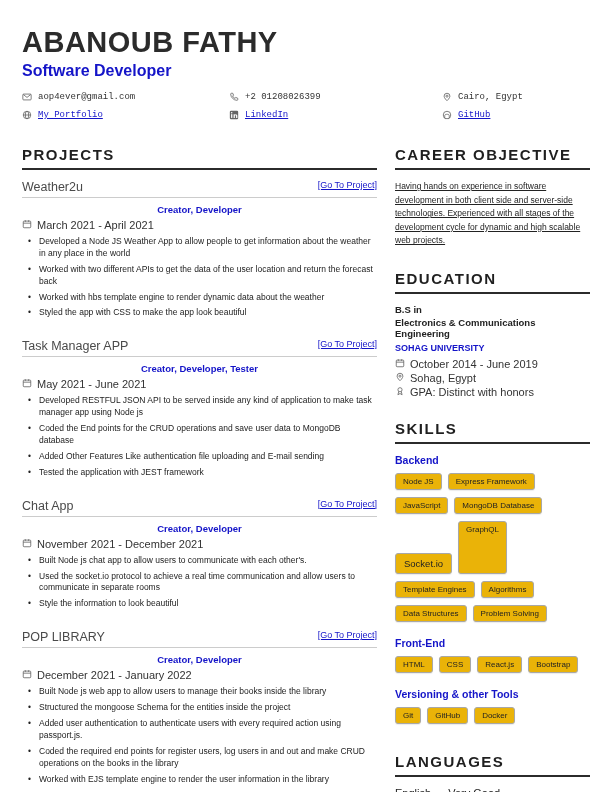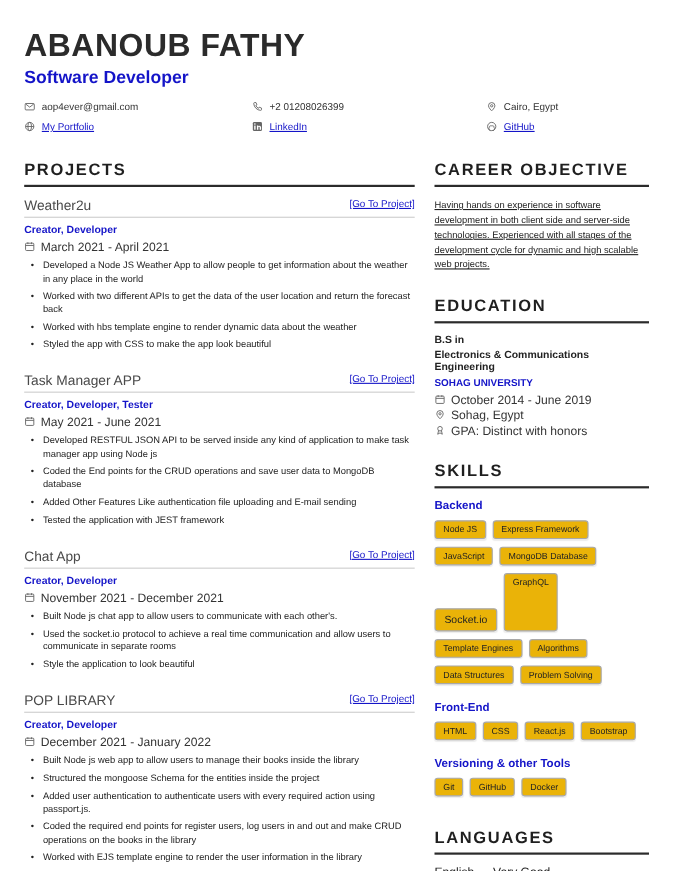--- a/index.html
+++ b/index.html
@@ -17,21 +17,21 @@
   }
   .page{width:612px;height:772px;padding:26px 22px 18px 22px;background:#fff;}
 
   
   .person-name{font-size:29px;font-weight:800;letter-spacing:.5px;color:#2b2b2b;}
   .person-title{font-size:16px;font-weight:700;color:var(--accent-blue);margin-top:3px;}
   .contact-grid{
     display:grid;grid-template-columns:207px 213px 1fr;
     margin-top:12px;row-gap:8px;font-size:9px;color:#333;
   }
-  .contact-item{display:flex;align-items:flex-end;gap:6px;}
+  .contact-item{display:flex;align-items:flex-end;gap:6px;font-family:Liberation Mono, monospace;}
   .contact-item a{color:var(--accent-blue);text-decoration:underline;cursor:pointer;}
   .icon{width:10px;height:10px;flex:0 0 auto;stroke:#666;fill:none;stroke-width:2;}
   .icon.filled{fill:#666;stroke:none;}
 
   
   .columns{display:flex;gap:18px;margin-top:26px;}
   .col-left{flex:0 0 355px;}
   .col-right{flex:1;min-width:0;}
 
   
@@ -42,21 +42,21 @@
   }
 
   
   .project{margin-bottom:20px;}
   .project-head{
     display:flex;justify-content:space-between;
     border-bottom:1px solid #ccc;padding-bottom:3px;
   }
   .project-title{font-size:12.5px;font-weight:400;color:#4a4a4a;}
   .goto-link{font-size:9px;color:var(--accent-blue);text-decoration:underline;cursor:pointer;}
-  .roles{font-size:9.5px;font-weight:700;color:var(--accent-blue);margin:6px 0 4px 0;}
+  .roles{font-size:9.5px;font-weight:700;color:var(--accent-blue);margin:6px 0 4px 0;text-align:center;}
   .meta-row{display:flex;align-items:flex-start;gap:5px;font-size:11px;color:#333;margin:2px 0;}
   .bullets{list-style:none;margin-top:5px;padding-left:6px;}
   .bullets li{
     position:relative;padding-left:11px;font-size:8.5px;line-height:1.4;
     color:#222;margin-bottom:4px;
   }
   .bullets li::before{content:"•";position:absolute;left:0;top:0;color:#222;}
 
   
   .objective-text{font-size:8.5px;line-height:1.6;color:#222;text-decoration:underline;}
@@ -196,21 +196,21 @@
                 <rect x="3" y="5" width="18" height="16" rx="2"></rect>
                 <line x1="3" y1="10" x2="21" y2="10"></line>
                 <line x1="8" y1="3" x2="8" y2="7"></line>
                 <line x1="16" y1="3" x2="16" y2="7"></line>
               </svg>
             <span>November 2021 - December 2021</span>
           </div>
           <ul class="bullets">
             <li>Built Node js chat app to allow users to communicate with each other's.</li>
             <li>Used the socket.io protocol to achieve a real time communication and allow users to communicate in separate rooms</li>
-            <li>Style the application to look beautiful</li>
+            <li>Style the information to look beautiful</li>
           </ul>
         </article>
 
         <article class="project">
           <div class="project-head">
             <h3 class="project-title">POP LIBRARY</h3>
             <a class="goto-link">[Go To Project]</a>
           </div>
           <div class="roles">Creator, Developer</div>
           <div class="meta-row">

